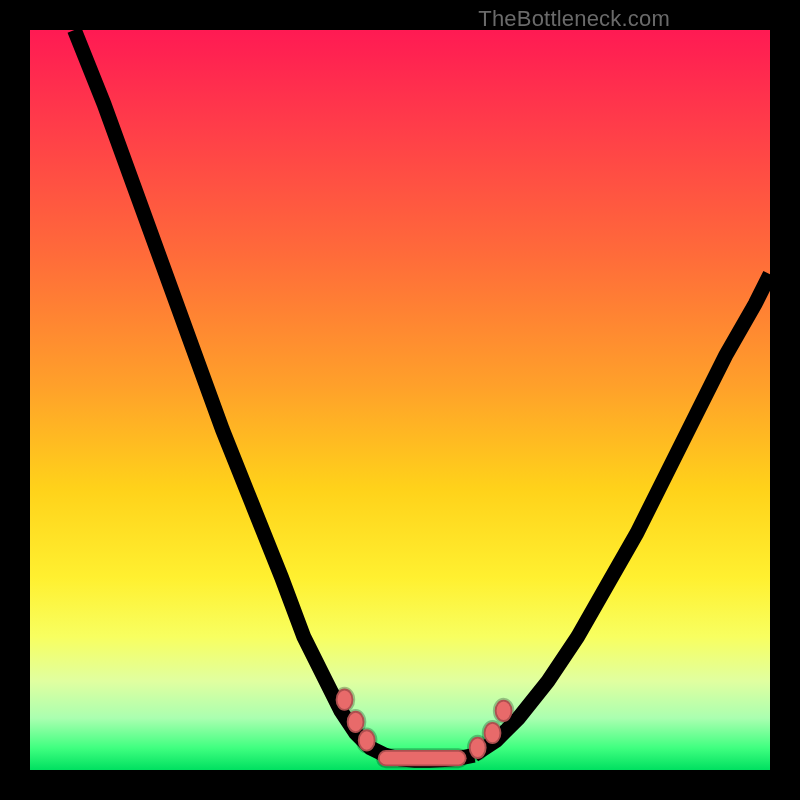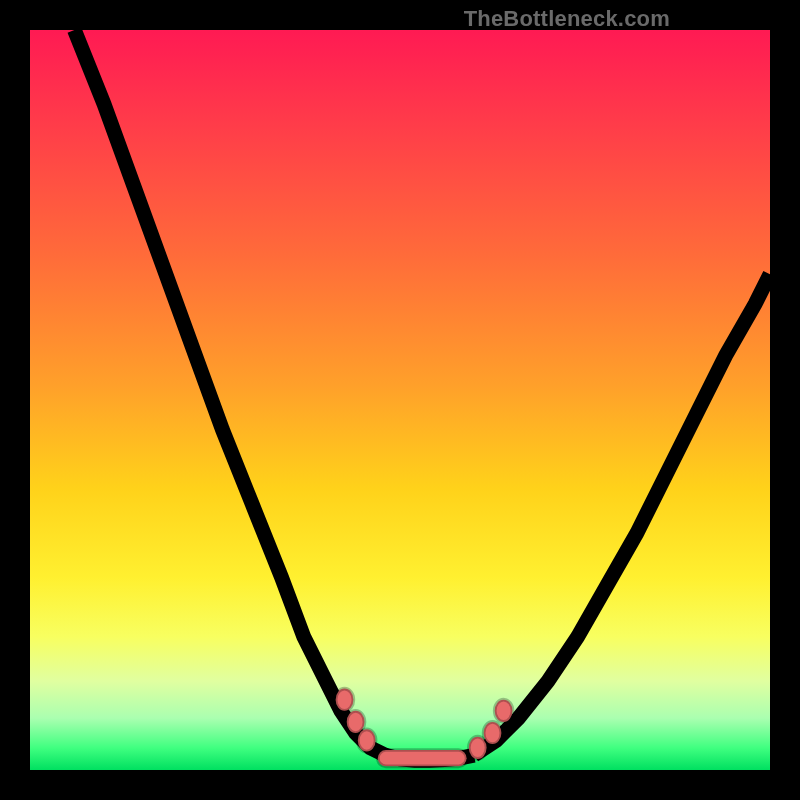--- a/index.html
+++ b/index.html
@@ -9,21 +9,20 @@
     height: 800px;
     overflow: hidden;
     background: #000;
     font-family: Arial, Helvetica, sans-serif;
   }
   .frame {
     position: relative;
     width: 680px;
     height: 800px;
     background: #000;
-    font-weight: bold;
   }
   .plot-area {
     position: absolute;
     left: 30px;
     top: 30px;
     width: 740px;
     height: 740px;
     
     background: linear-gradient(
       to bottom,

